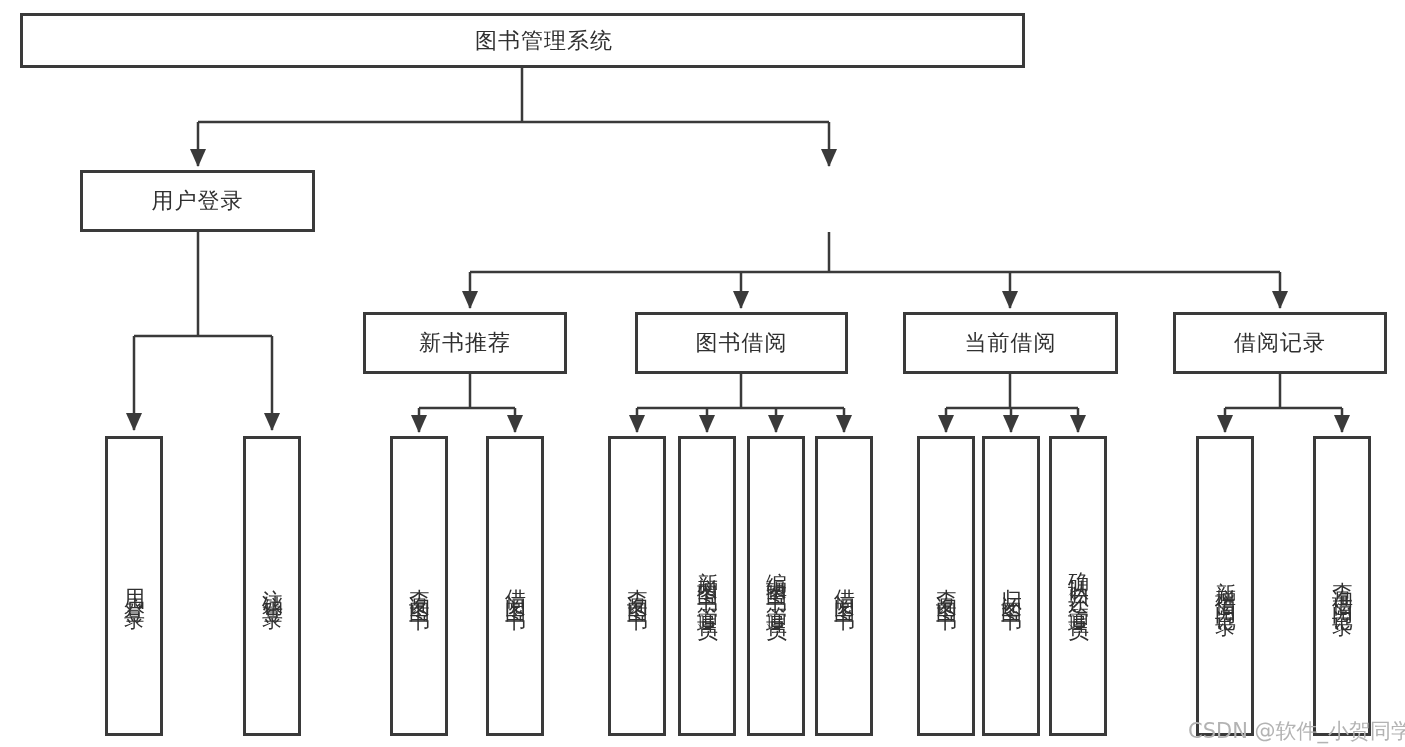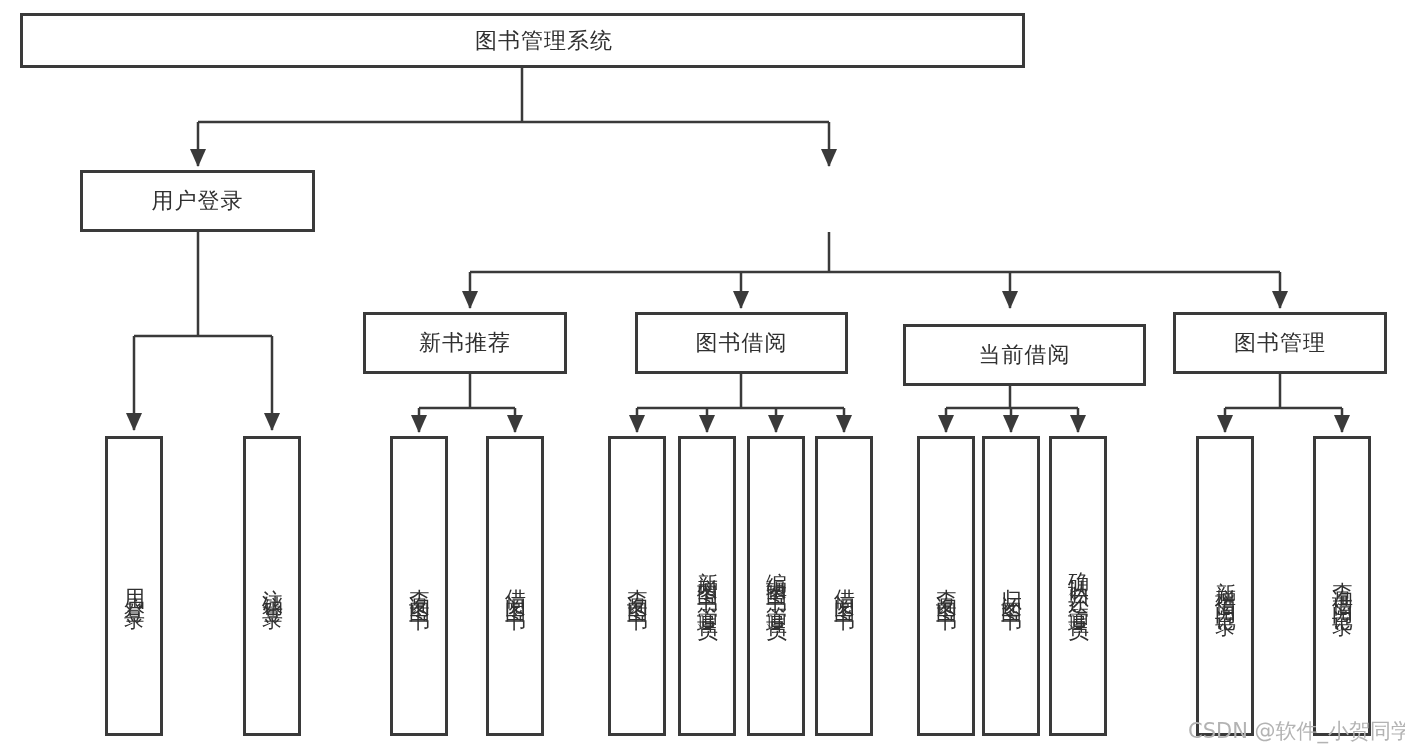--- a/index.html
+++ b/index.html
@@ -26,21 +26,21 @@
     justify-content: center;
     color: #303030;
   }
   .h-node { font-size: 22px; letter-spacing: 1px; }
   .root  { left: 20px;  top: 13px;  width: 1005px; height: 55px; padding-left: 43px; }
   .l2a   { left: 80px;  top: 170px; width: 235px;  height: 62px; }
   .l2b   { left: 711px; top: 170px; width: 236px;  height: 62px; }
   .l3    { top: 312px;  height: 62px; }
   .l3a   { left: 363px;  width: 204px; }
   .l3b   { left: 635px;  width: 213px; }
-  .l3c   { left: 903px;  width: 243px; margin-top: 12px; }
+  .l3c   { left: 903px;  width: 215px; }
   .l3d   { left: 1173px; width: 214px; }
   .leaf  {
     position: absolute;
     box-sizing: border-box;
     top: 436px;
     width: 58px;
     height: 300px;
     border: 3px solid #3a3a3a;
     background: #ffffff;
     display: flex;
@@ -121,21 +121,21 @@
     </g>
   </svg>
 
   <div class="node h-node root">图书管理系统</div>
 
   <div class="node h-node l2a">用户登录</div>
 
   <div class="node h-node l3 l3a">新书推荐</div>
   <div class="node h-node l3 l3b">图书借阅</div>
   <div class="node h-node l3 l3c">当前借阅</div>
-  <div class="node h-node l3 l3d">图书管理</div>
+  <div class="node h-node l3 l3d">借阅记录</div>
 
   <div class="leaf x1">
     <span>用户登录</span>
   </div>
   <div class="leaf x2">
     <span>注销登录</span>
   </div>
 
   <div class="leaf x3">
     <span>查询图书</span>

